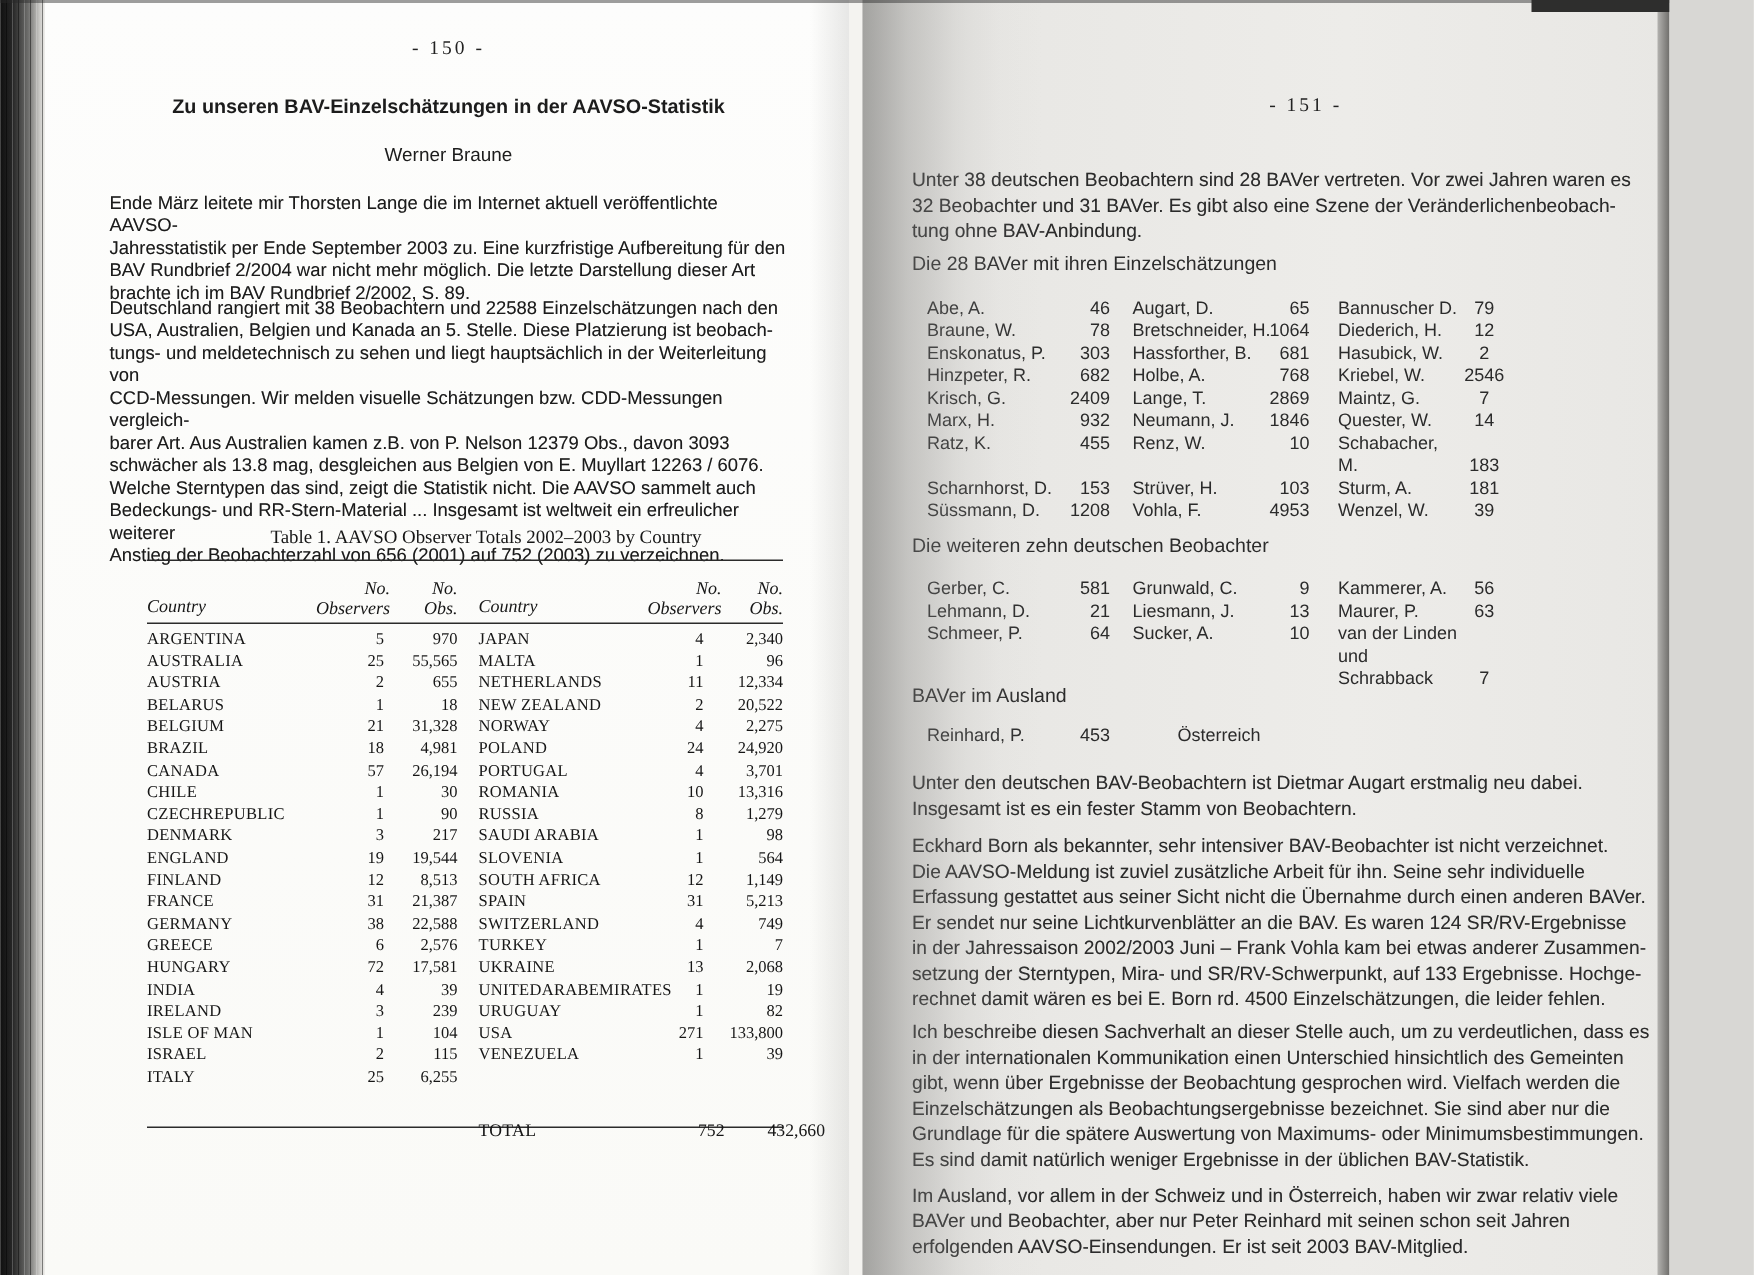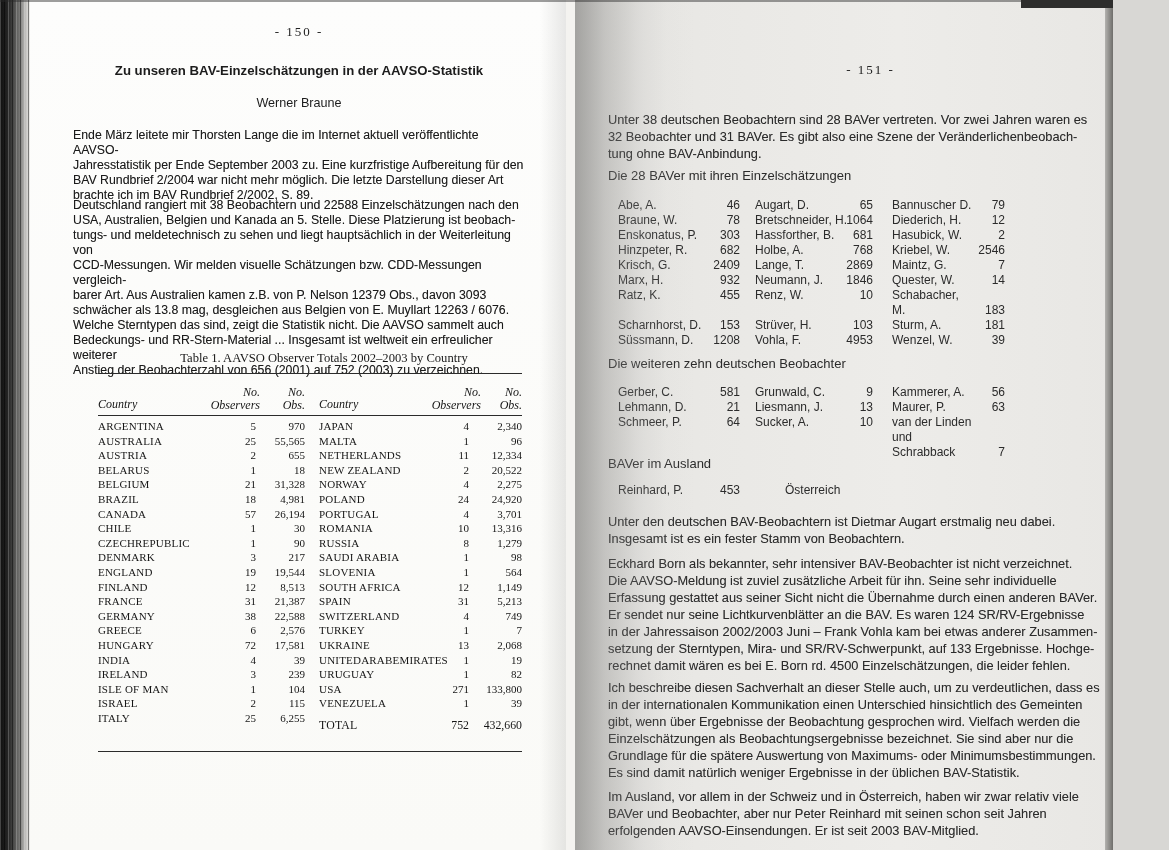--- a/index.html
+++ b/index.html
@@ -39,37 +39,37 @@
   .t-h-r{grid-template-columns:98px 64px 41px;width:203px;margin-left:14px;}
   .it{font-style:italic;}
   .hc{align-self:end;}
   .hn{white-space:pre-line;text-align:right;line-height:13px;align-self:end;}
   .t-body{display:flex;height:326px;padding-top:4px;}
   .t-grid{display:grid;grid-auto-rows:14.6px;font-size:11px;align-content:start;}
   .tg-l{grid-template-columns:112px 46px 49px;width:207px;}
   .tg-r{grid-template-columns:110px 40px 53px;width:203px;margin-left:14px;}
   .cc{white-space:nowrap;letter-spacing:.2px;}
   .cn{text-align:right;white-space:nowrap;}
-  .t-total{display:grid;grid-template-columns:110px 40px 53px;margin-top:6px;font-size:11.8px;}
+  .t-total{display:grid;grid-template-columns:110px 40px 53px;margin-top:34px;font-size:11.8px;gap:14px;}
   .rule-b{margin-top:5px;}
 
   
   .page-right{position:absolute;left:575px;top:0;width:588px;height:850px;color:#2b2b2b;
               background:linear-gradient(90deg,#dad9d6 0,#e8e7e4 70px,#edece9 55%,#e7e6e3 100%);}
   .rp-shadow{position:absolute;left:0;top:0;width:120px;height:100%;z-index:6;pointer-events:none;
               background:linear-gradient(90deg,rgba(108,108,106,.5) 0,rgba(138,138,136,.32) 30px,rgba(168,168,166,.18) 62px,rgba(200,200,198,.07) 92px,transparent 120px);}
   .pr{position:absolute;left:33px;width:525px;margin-top:38px;}
   .para-r{font-size:12.8px;line-height:17px;white-space:pre-line;text-shadow:0 0 .4px rgba(20,20,20,.3);}
   .subhead{font-size:13px;}
   .lrow{display:grid;grid-template-columns:88px 34px 15px 84px 34px 19px 82px 31px;
         padding-left:10px;font-size:12px;line-height:15px;}
   .lname{white-space:nowrap;}
   .lname3{white-space:pre-line;}
   .lval{text-align:right;white-space:nowrap;}
-  .v-end{align-self:end;}
+  .v-end{align-self:end;text-align:center;}
   .abroad{display:grid;grid-template-columns:88px 34px 45px auto;padding-left:10px;
           font-size:12px;line-height:15px;}
 </style>
 </head>
 <body>
 
 <div class="canvas">
   <div class="binding"></div>
   <div class="top-line"></div>
 

